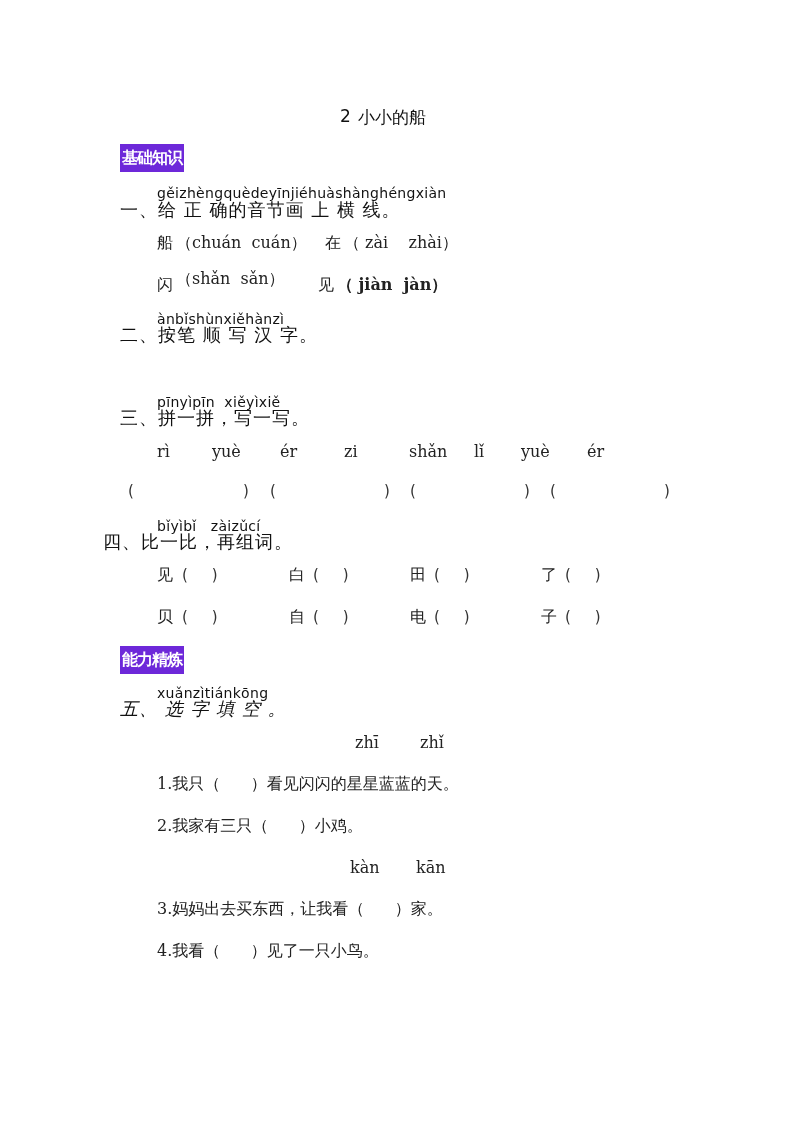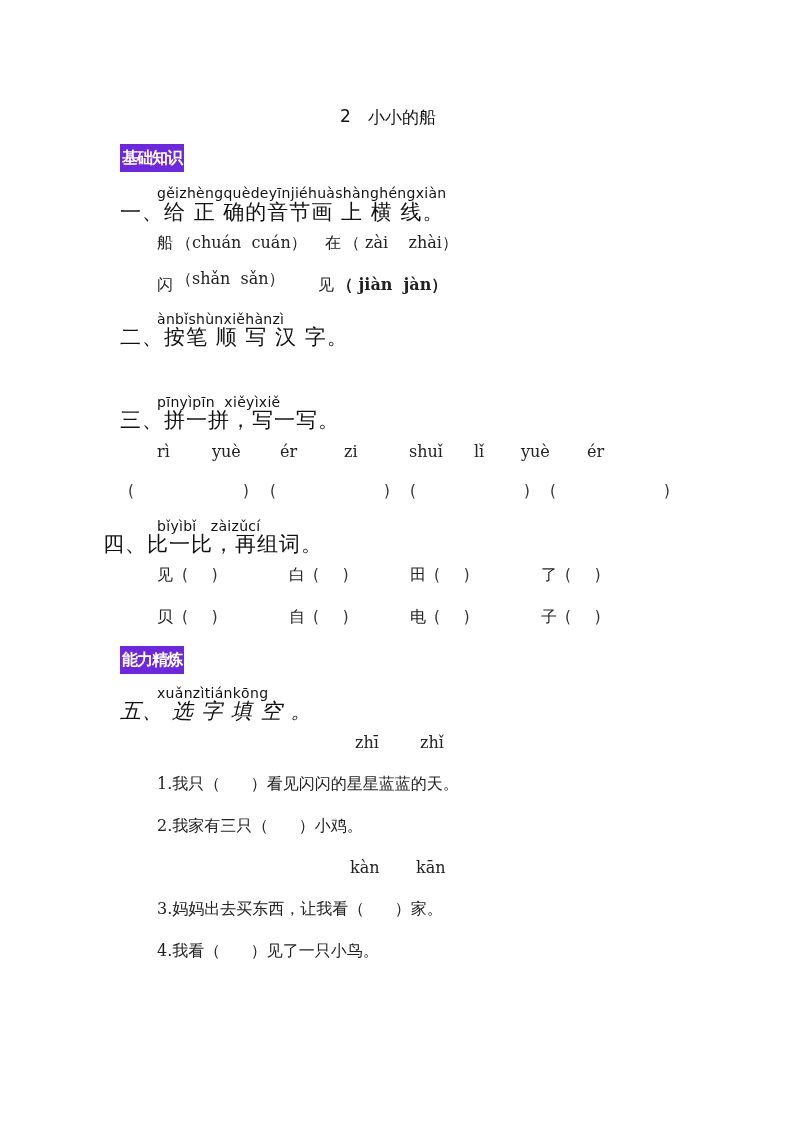--- a/index.html
+++ b/index.html
@@ -1,30 +1,30 @@
 <!DOCTYPE html>
 <html><head>
   <meta charset="utf-8">
   <style>
     html, body { margin: 0; padding: 0; background: #ffffff; }
     body { width: 793px; height: 1122px; position: relative; overflow: hidden; color: #111; }
     .abs { position: absolute; white-space: pre; }
     .title { font-family: "DejaVu Sans", sans-serif; font-size: 17px; color: #111; }
     .badge { background: #6d28d9; color: #ffffff; font-family: "DejaVu Sans", sans-serif; font-weight: bold; font-size: 16px; padding: 3px 2px; line-height: 22px; letter-spacing: -1px; }
-    .heading { font-family: "DejaVu Sans", sans-serif; font-size: 21px; color: #111; letter-spacing: 1px; }
+    .heading { font-family: "DejaVu Sans", sans-serif; font-size: 18px; color: #111; letter-spacing: 1px; }
     .py-sm { font-family: "DejaVu Sans", sans-serif; font-size: 14px; color: #111; letter-spacing: 0.3px; }
     .serif { font-family: "DejaVu Serif", serif; font-size: 16px; color: #222; }
     .sans16 { font-family: "DejaVu Sans", sans-serif; font-size: 16px; color: #222; }
     .paren { font-family: "DejaVu Sans", sans-serif; font-size: 15px; color: #333; }
   </style>
 </head>
 <body>
 
 <div class="abs title" style="left:340px; top:106px;">2</div>
-<div class="abs title" style="left:368px; top:106px;font-family:Liberation Serif, serif;">小小的船</div>
+<div class="abs title" style="left:358px; top:106px;font-family:Liberation Serif, serif;">小小的船</div>
 
 <div class="abs badge" style="left:120px; top:144px;">基础知识</div>
 
 <div class="abs py-sm" style="left:157px; top:185px;">gěizhèngquèdeyīnjiéhuàshànghéngxiàn</div>
 <div class="abs heading" style="left:120px; top:198px;">一、给 正 确的音节画 上 横 线。</div>
 
 <div class="abs serif" style="left:157px; top:233px;">船</div>
 <div class="abs serif" style="left:176px; top:233px;">（chuán  cuán）</div>
 <div class="abs serif" style="left:325px; top:233px;">在</div>
 <div class="abs serif" style="left:344px; top:233px;">（ zài    zhài）</div>
@@ -37,21 +37,21 @@
 <div class="abs py-sm" style="left:157px; top:311px;">ànbǐshùnxiěhànzì</div>
 <div class="abs heading" style="left:120px; top:323px;">二、按笔 顺 写 汉 字。</div>
 
 <div class="abs py-sm" style="left:157px; top:394px;">pīnyìpīn  xiěyìxiě</div>
 <div class="abs heading" style="left:120px; top:406px;">三、拼一拼，写一写。</div>
 
 <div class="abs serif" style="left:157px; top:442px;">rì</div>
 <div class="abs serif" style="left:212px; top:442px;">yuè</div>
 <div class="abs serif" style="left:280px; top:442px;">ér</div>
 <div class="abs serif" style="left:344px; top:442px;">zi</div>
-<div class="abs serif" style="left:409px; top:442px;">shuǐ</div>
+<div class="abs serif" style="left:409px; top:442px;">shǎn</div>
 <div class="abs serif" style="left:474px; top:442px;">lǐ</div>
 <div class="abs serif" style="left:521px; top:442px;">yuè</div>
 <div class="abs serif" style="left:587px; top:442px;">ér</div>
 
 <div class="abs paren" style="left:128px; top:482px;">(</div>
 <div class="abs paren" style="left:243px; top:482px;">)</div>
 <div class="abs paren" style="left:270px; top:482px;">(</div>
 <div class="abs paren" style="left:384px; top:482px;">)</div>
 <div class="abs paren" style="left:410px; top:482px;">(</div>
 <div class="abs paren" style="left:524px; top:482px;">)</div>

